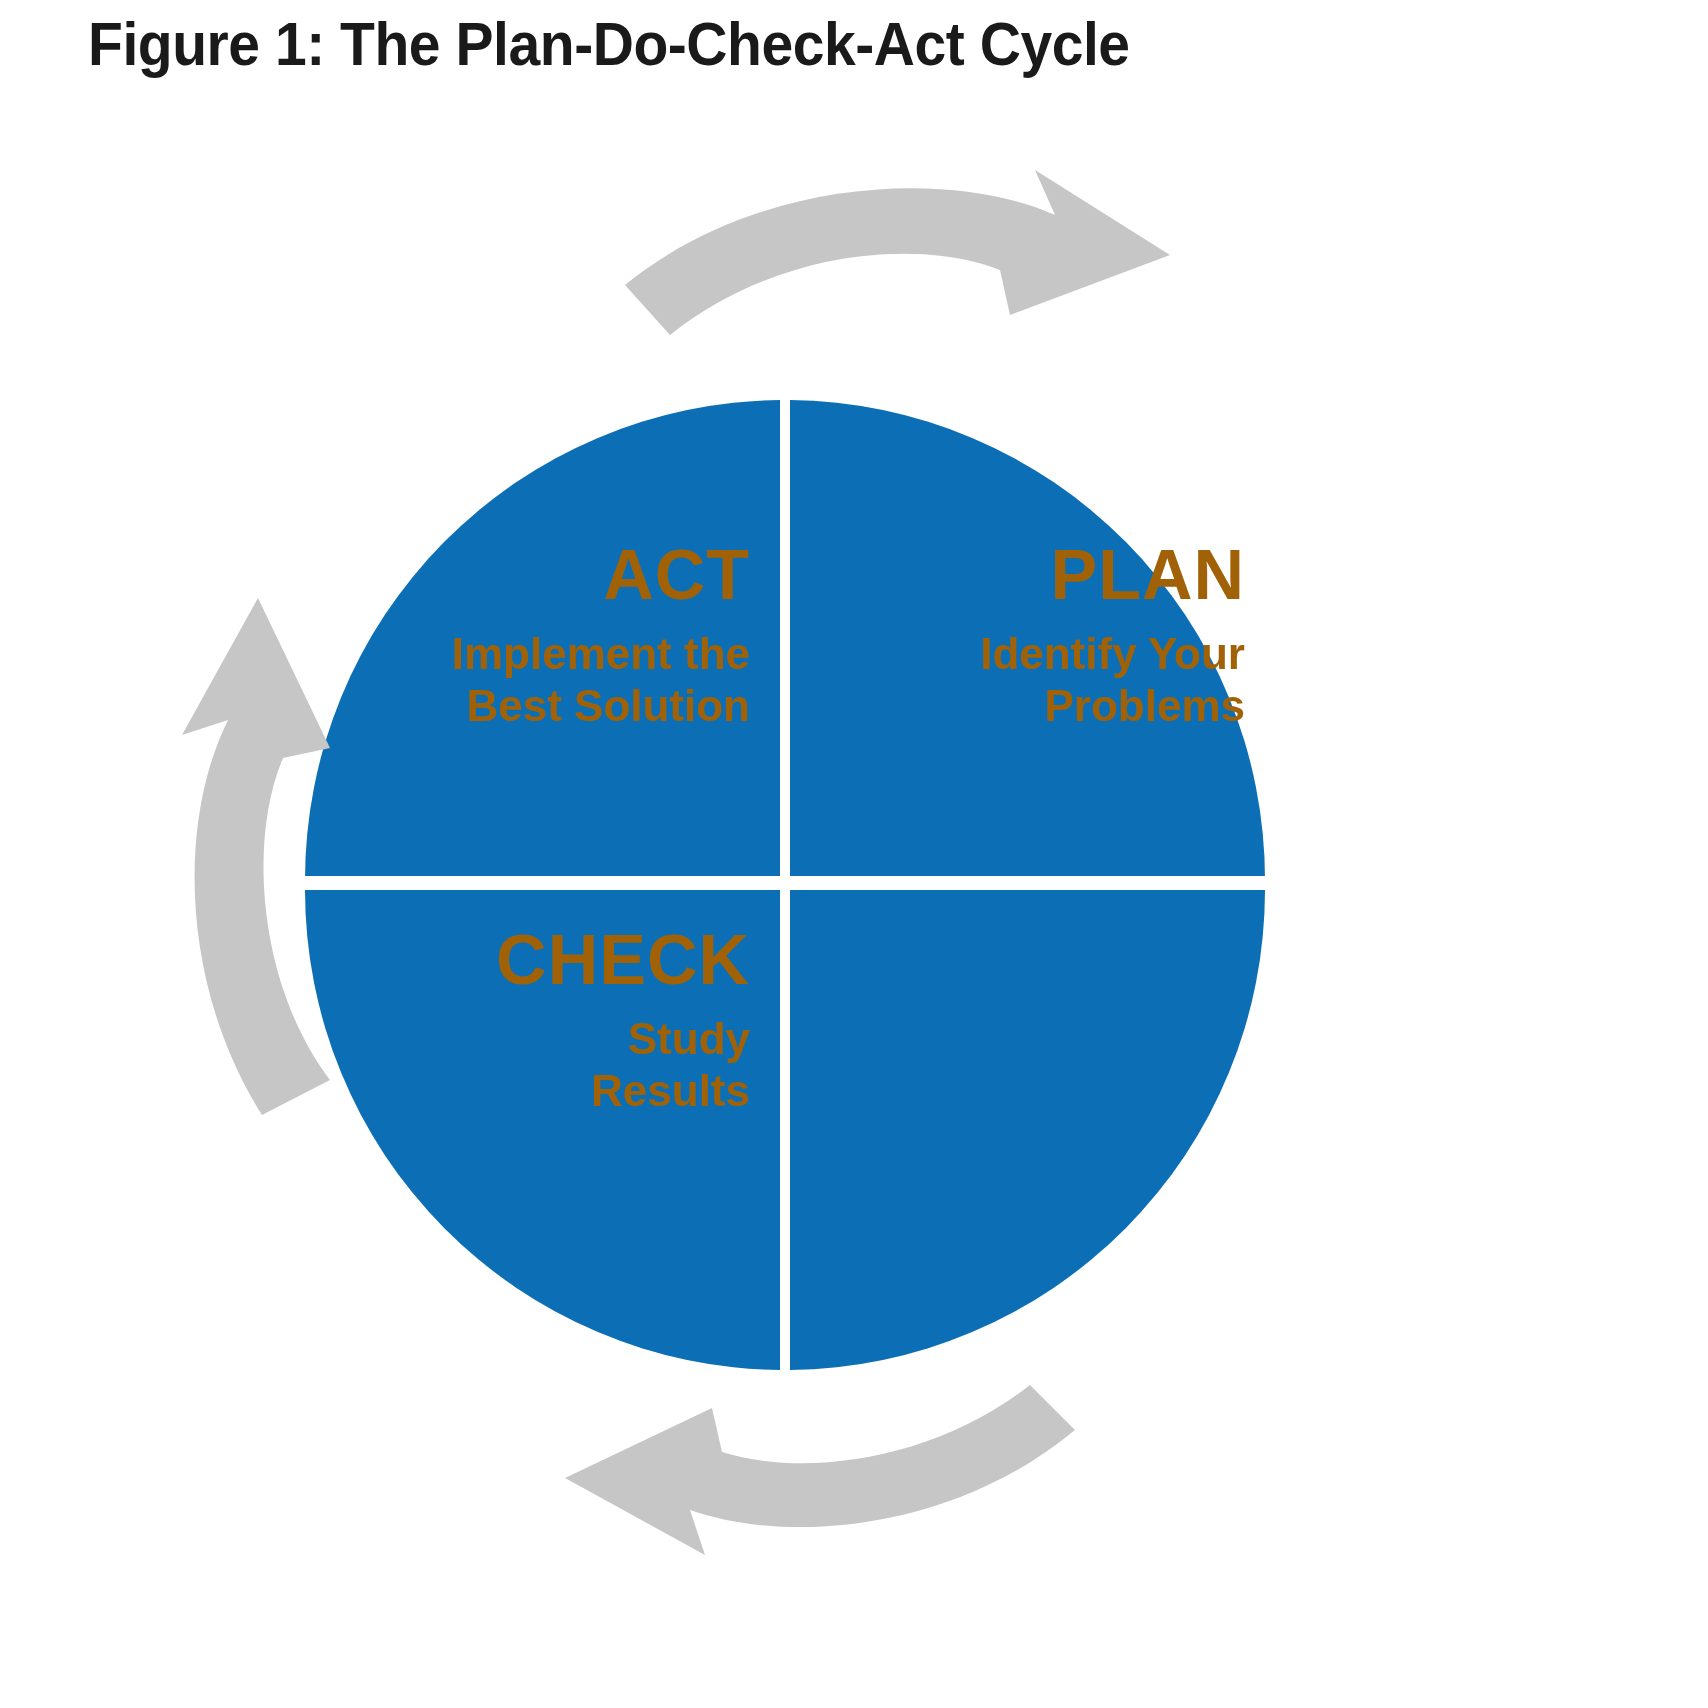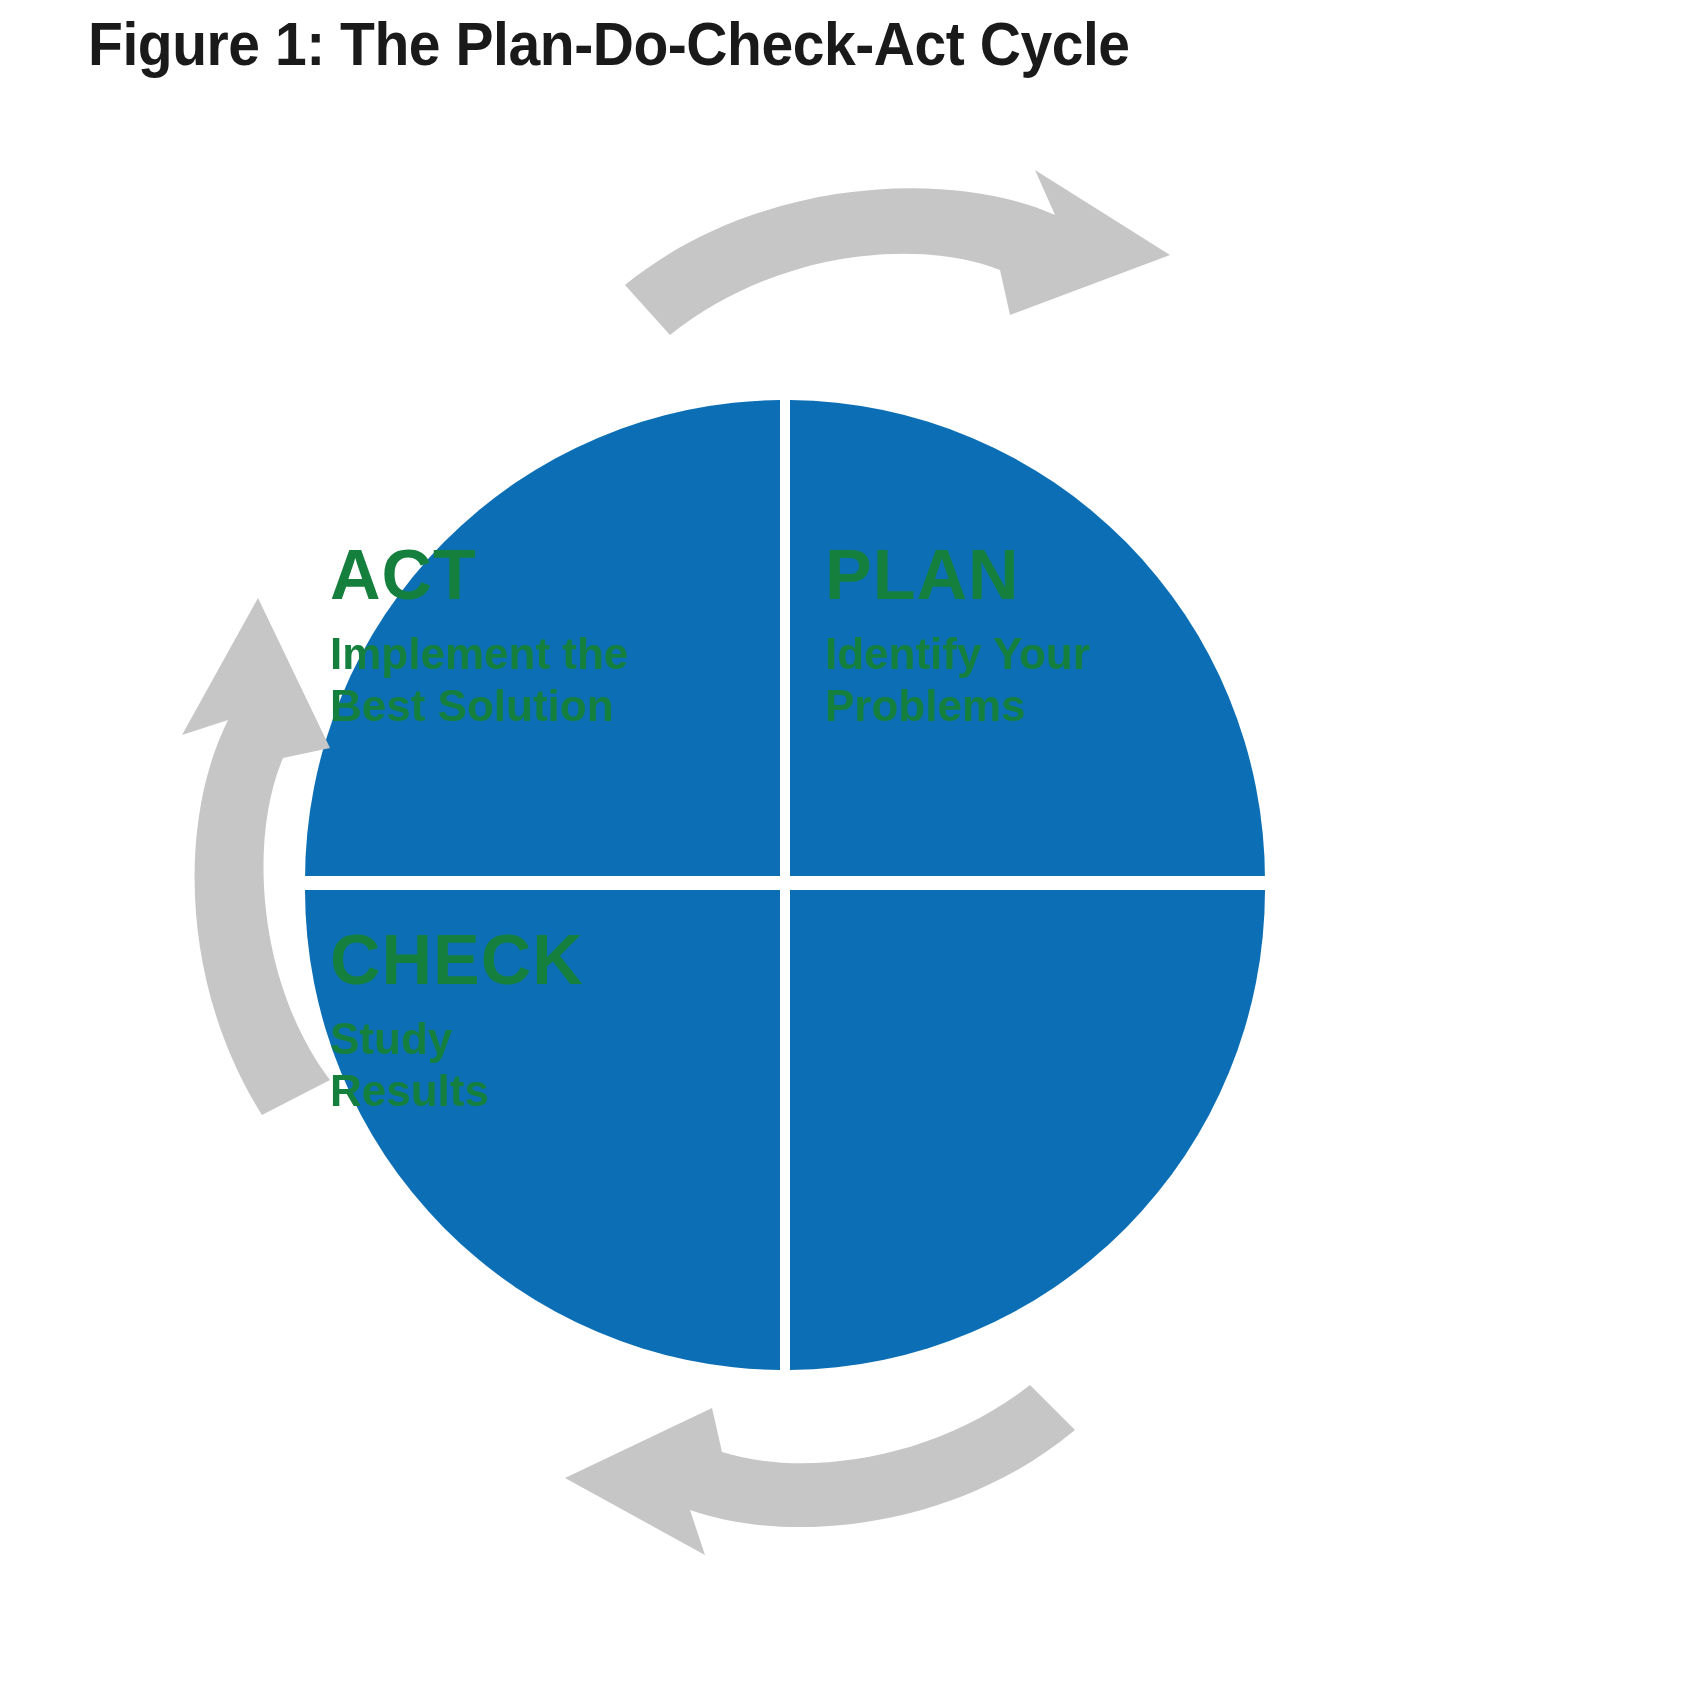--- a/index.html
+++ b/index.html
@@ -30,22 +30,22 @@
   }
   #cycle-svg {
     position: absolute;
     left: 0;
     top: 0;
     width: 1708px;
     height: 1708px;
   }
   .quad-label {
     position: absolute;
-    text-align: left;
-    color: #15803d;
+    text-align: right;
+    color: #a16207;
     font-family: "Liberation Sans", sans-serif;
     line-height: 1.0;
   }
   .quad-heading {
     font-size: 70px;
     font-weight: bold;
     letter-spacing: 1px;
     margin-bottom: 18px;
     white-space: nowrap;
   }

